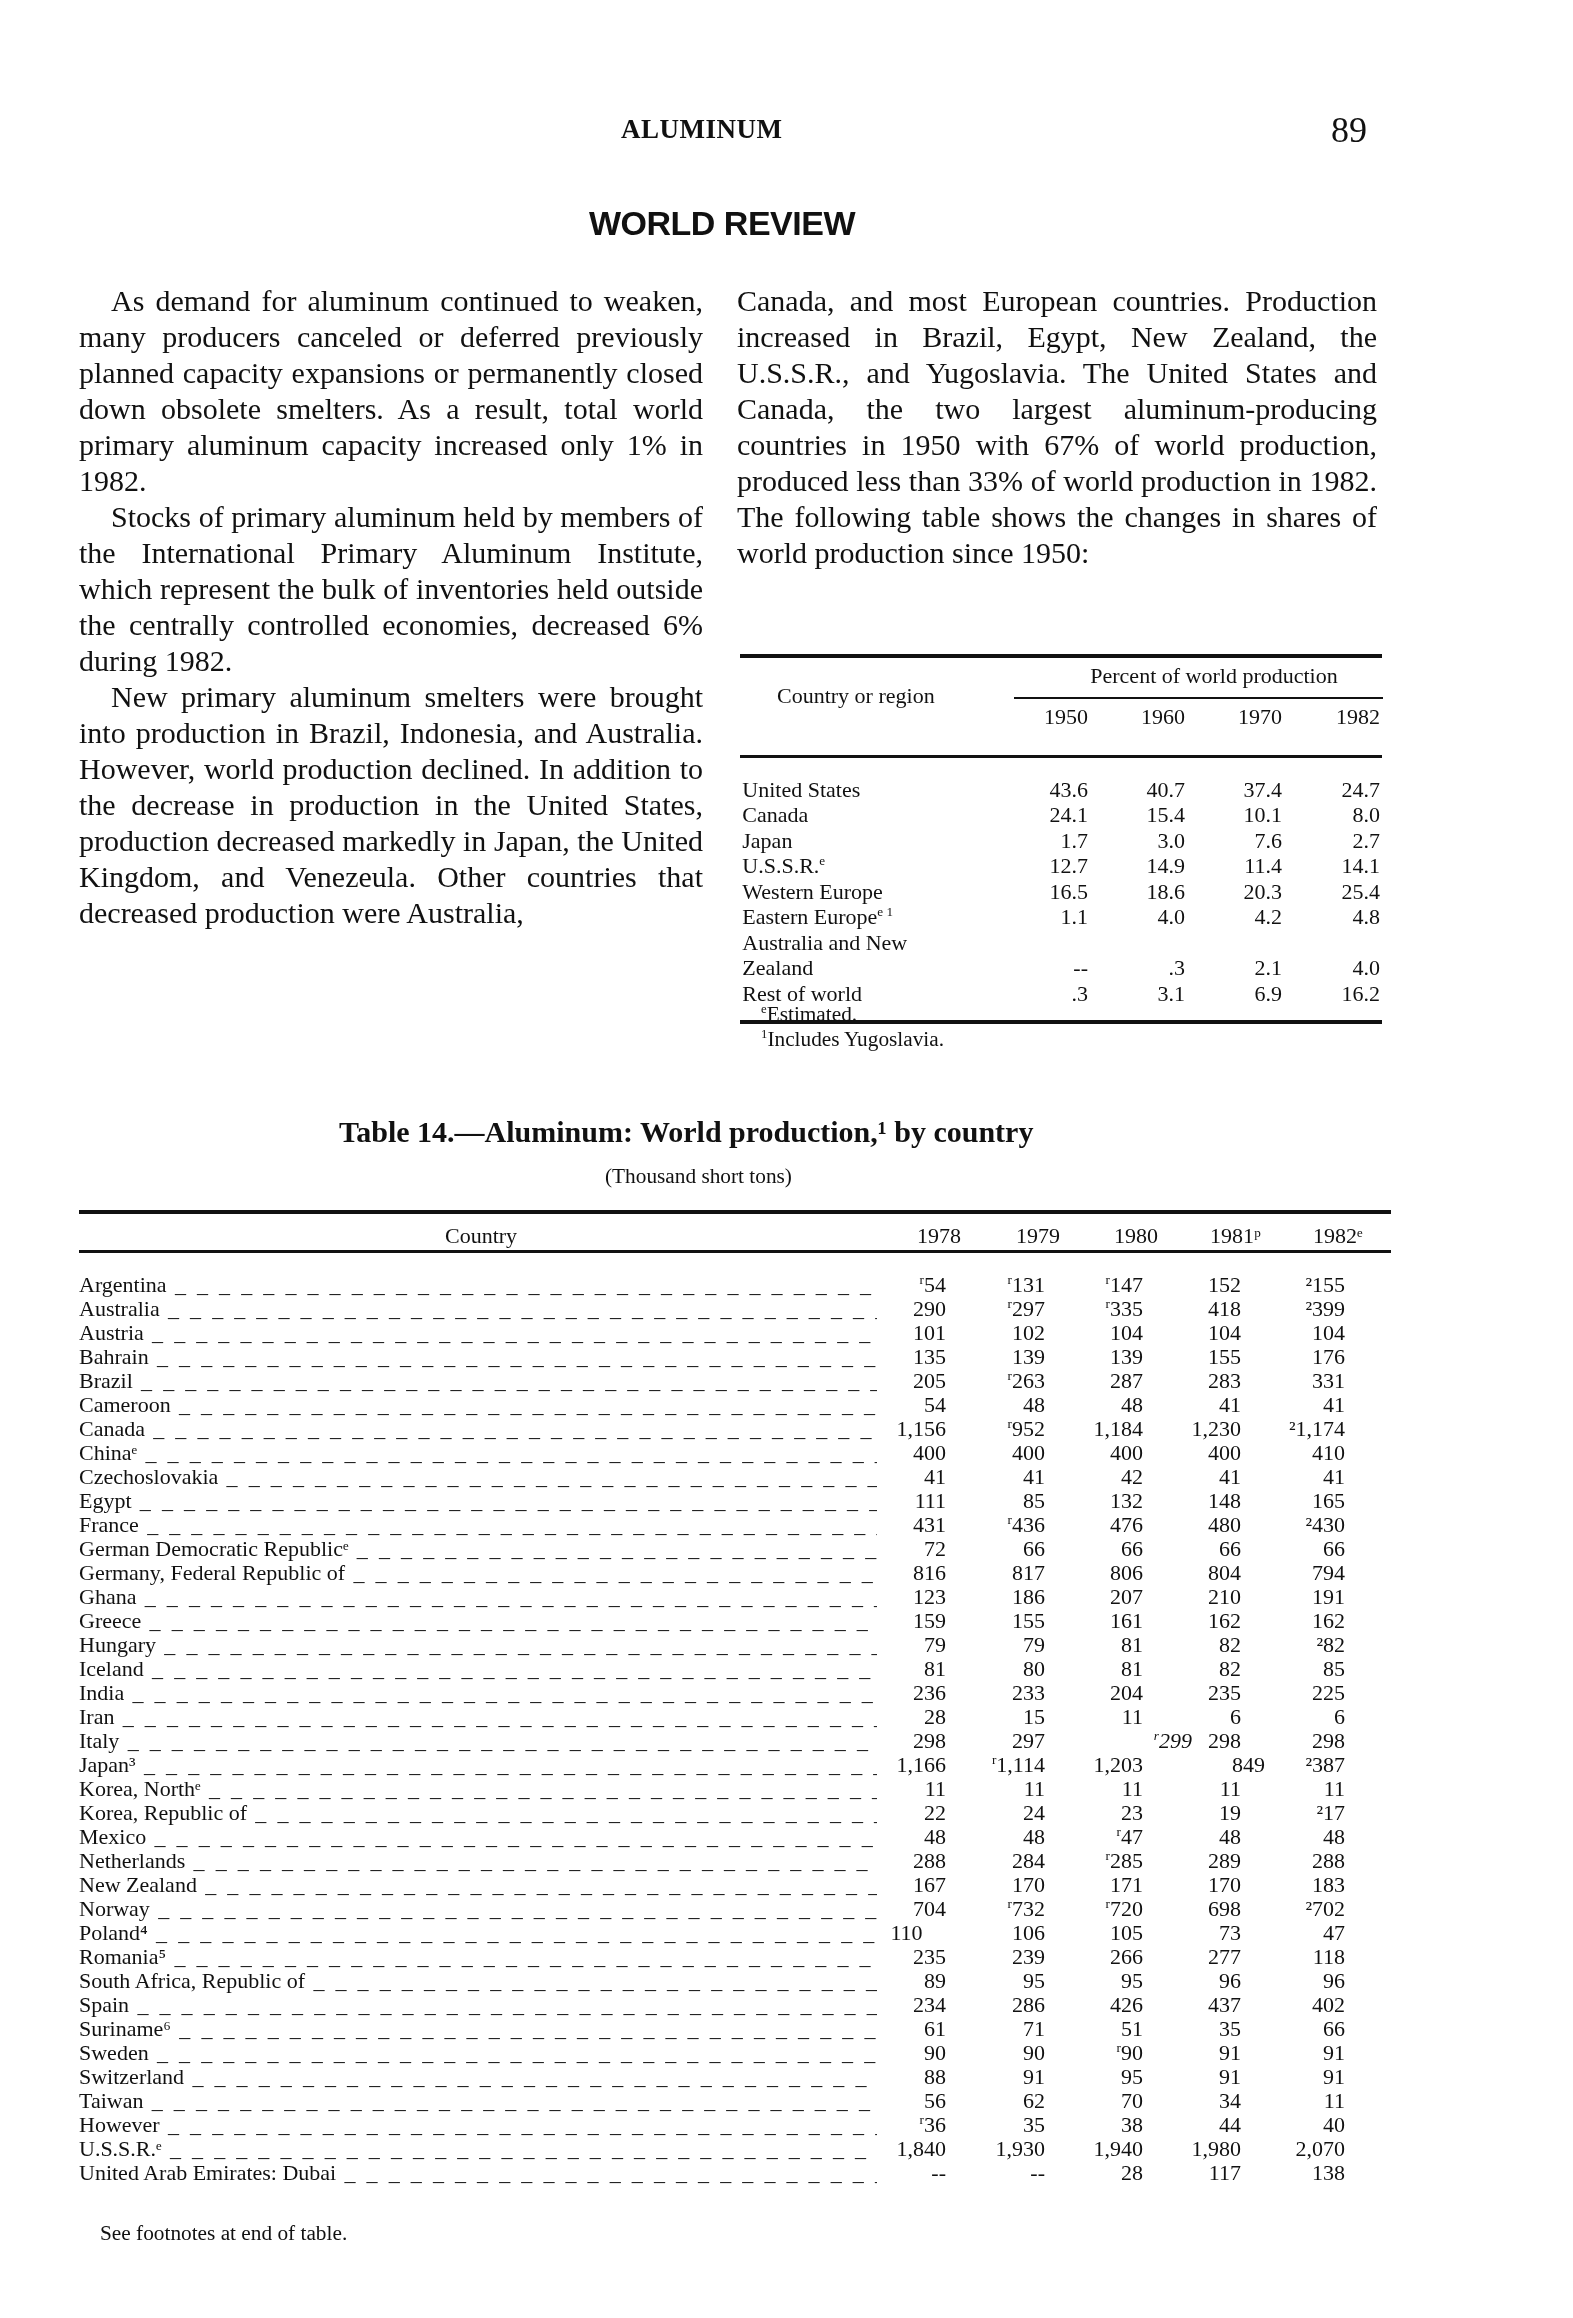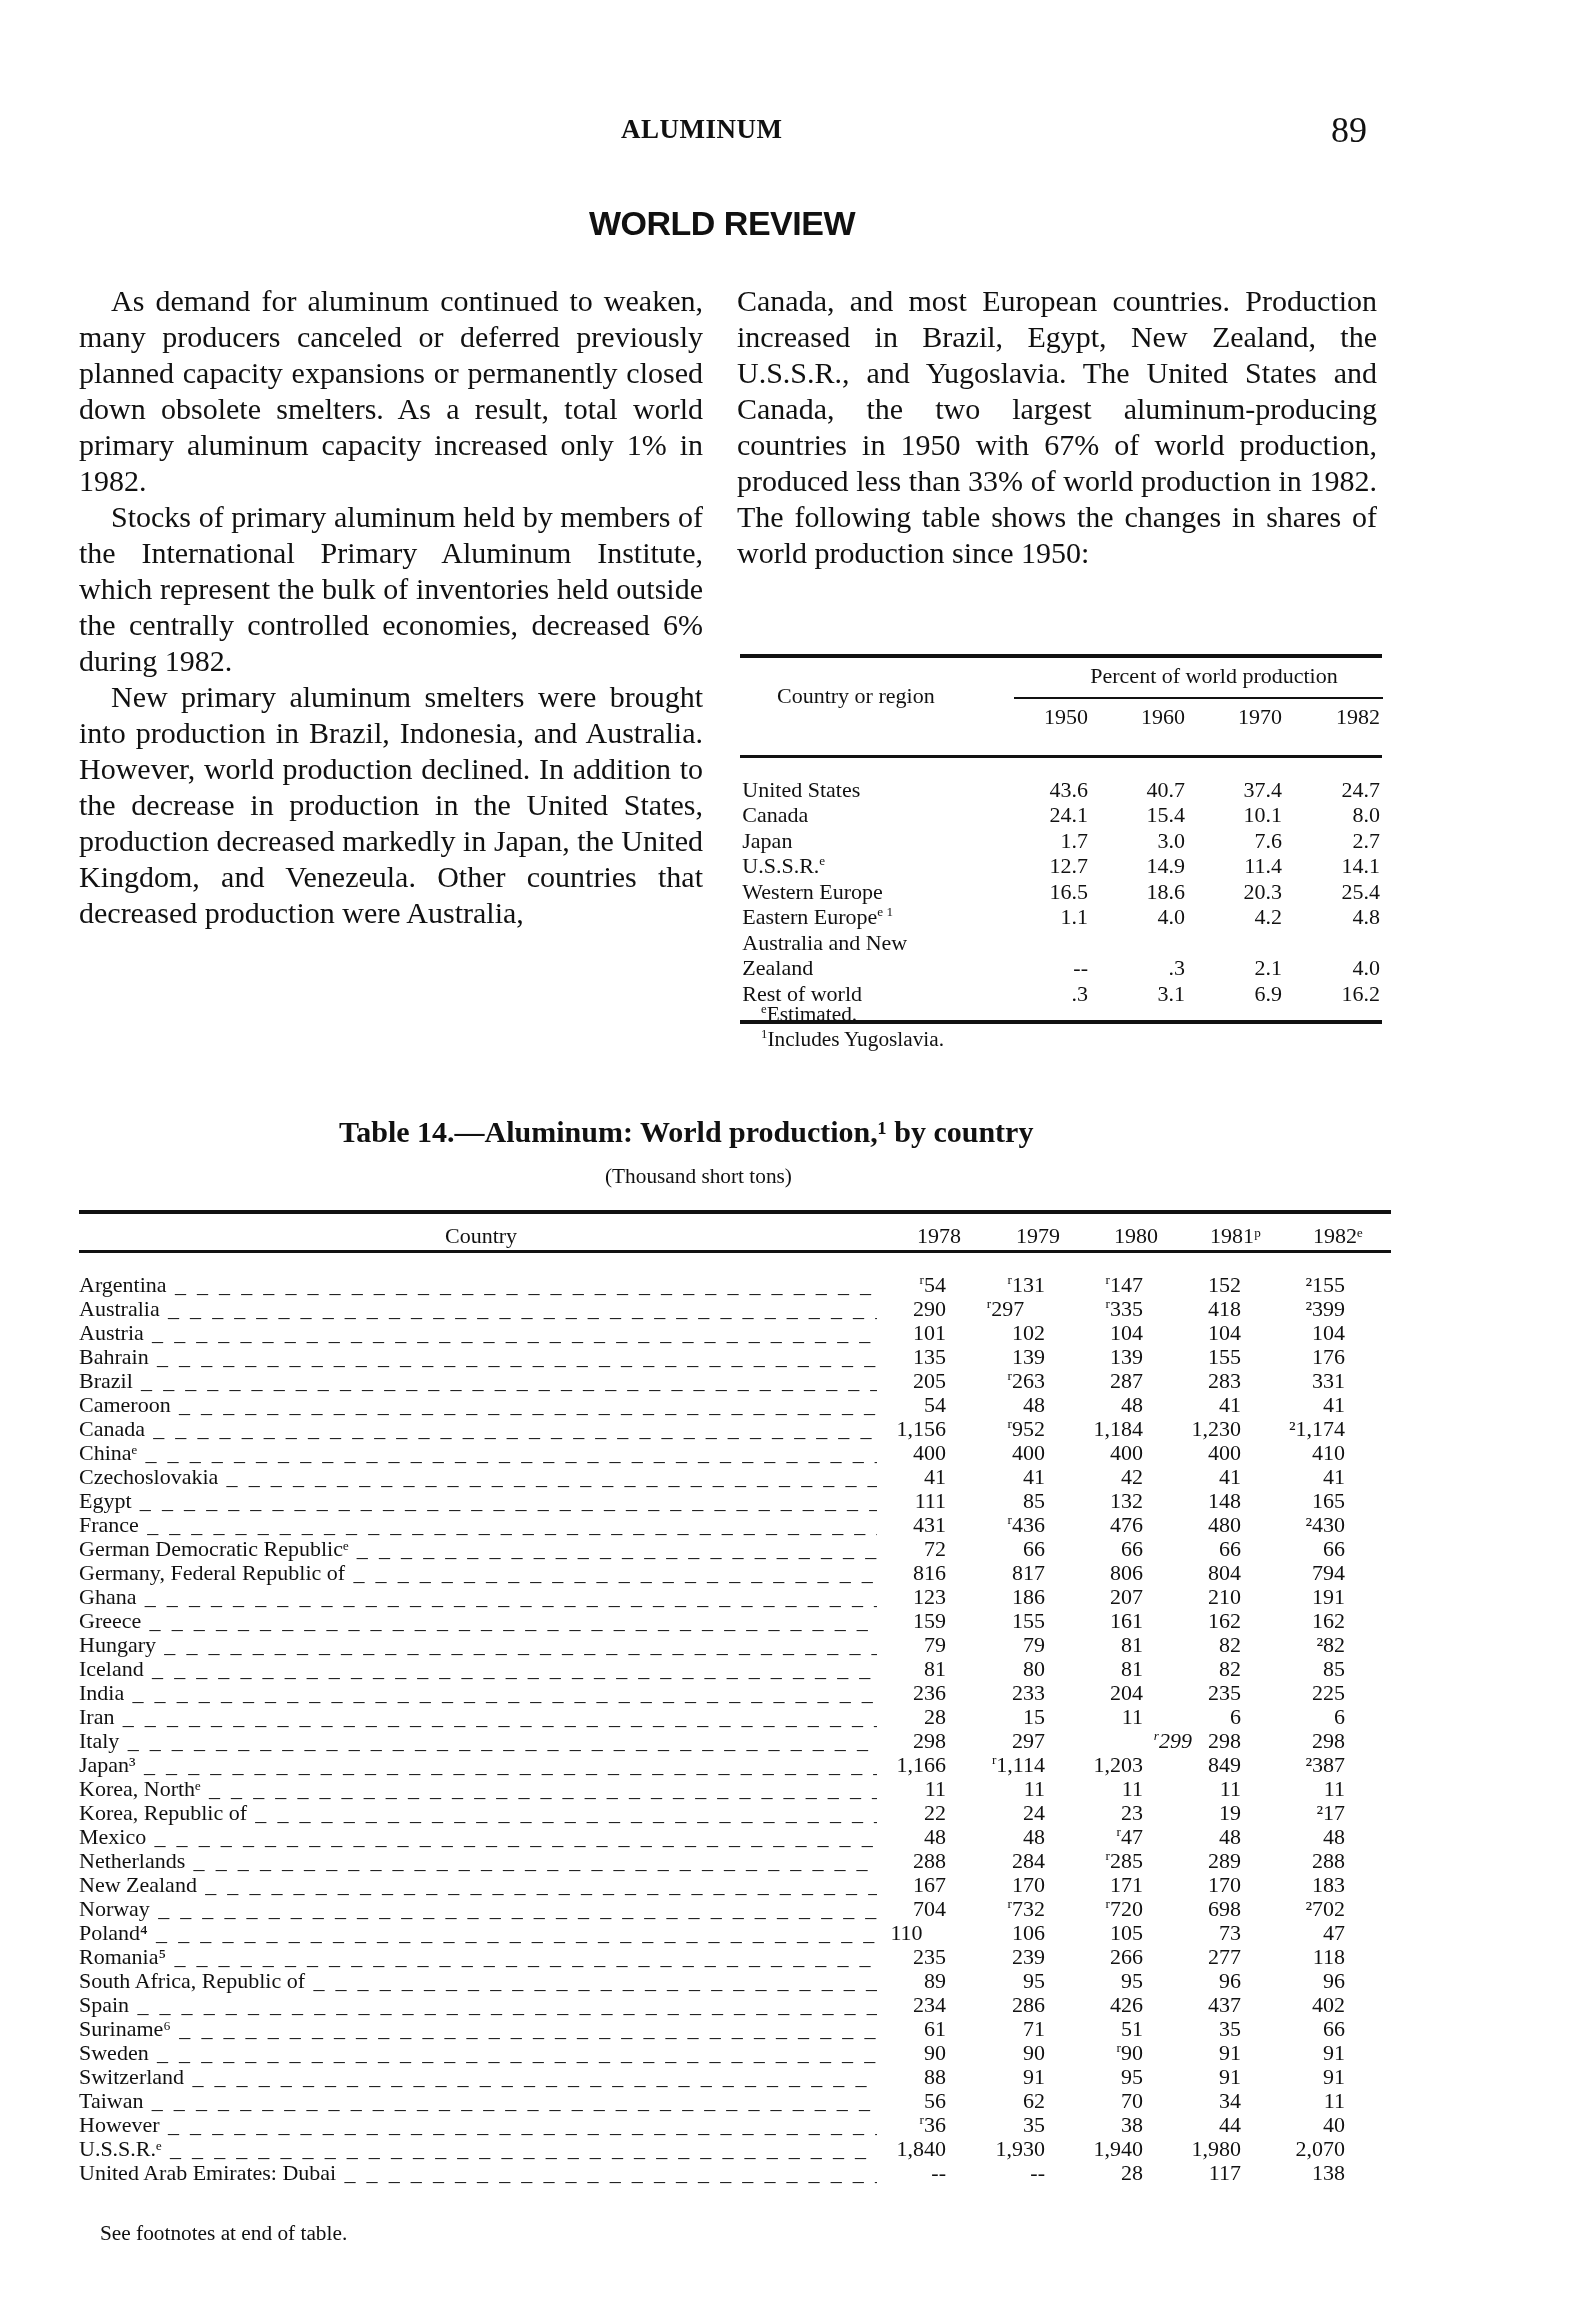--- a/index.html
+++ b/index.html
@@ -158,21 +158,21 @@
         <div class="name"><span>Argentina</span><span class="dots"> _ _ _ _ _ _ _ _ _ _ _ _ _ _ _ _ _ _ _ _ _ _ _ _ _ _ _ _ _ _ _ _ _ _ _ _ _ _ _ _ _ _ _ _ _ _ _ _ _ _ _ _ _ _ _ _ _ _ _ _ _ _ _ _ _ _ _ _ _ _ _ _ _ _ _ _ _ _ _ _ </span></div>
         <div class="v" style="left: 788px;"><span><sup>r</sup>54</span></div>
         <div class="v" style="left: 887px;"><span><sup>r</sup>131</span></div>
         <div class="v" style="left: 985px;"><span><sup>r</sup>147</span></div>
         <div class="v" style="left: 1083px;"><span>152</span></div>
         <div class="v" style="left: 1187px;"><span>²155</span></div>
       </div>
       <div class="trow">
         <div class="name"><span>Australia</span><span class="dots"> _ _ _ _ _ _ _ _ _ _ _ _ _ _ _ _ _ _ _ _ _ _ _ _ _ _ _ _ _ _ _ _ _ _ _ _ _ _ _ _ _ _ _ _ _ _ _ _ _ _ _ _ _ _ _ _ _ _ _ _ _ _ _ _ _ _ _ _ _ _ _ _ _ _ _ _ _ _ _ _ </span></div>
         <div class="v" style="left: 788px;"><span>290</span></div>
-        <div class="v" style="left: 887px; text-align: center;"><span><sup>r</sup>297</span></div>
+        <div class="v" style="left: 887px;"><span><sup>r</sup>297</span></div>
         <div class="v" style="left: 985px;"><span><sup>r</sup>335</span></div>
         <div class="v" style="left: 1083px;"><span>418</span></div>
         <div class="v" style="left: 1187px;"><span>²399</span></div>
       </div>
       <div class="trow">
         <div class="name"><span>Austria</span><span class="dots"> _ _ _ _ _ _ _ _ _ _ _ _ _ _ _ _ _ _ _ _ _ _ _ _ _ _ _ _ _ _ _ _ _ _ _ _ _ _ _ _ _ _ _ _ _ _ _ _ _ _ _ _ _ _ _ _ _ _ _ _ _ _ _ _ _ _ _ _ _ _ _ _ _ _ _ _ _ _ _ _ </span></div>
         <div class="v" style="left: 788px;"><span>101</span></div>
         <div class="v" style="left: 887px;"><span>102</span></div>
         <div class="v" style="left: 985px;"><span>104</span></div>
         <div class="v" style="left: 1083px;"><span>104</span></div>
@@ -312,21 +312,21 @@
         <div class="v" style="left: 887px;"><span>297</span></div>
         <div class="v" style="left: 1034px; font-style: italic;"><span><sup>r</sup>299</span></div>
         <div class="v" style="left: 1083px;"><span>298</span></div>
         <div class="v" style="left: 1187px;"><span>298</span></div>
       </div>
       <div class="trow">
         <div class="name"><span>Japan³</span><span class="dots"> _ _ _ _ _ _ _ _ _ _ _ _ _ _ _ _ _ _ _ _ _ _ _ _ _ _ _ _ _ _ _ _ _ _ _ _ _ _ _ _ _ _ _ _ _ _ _ _ _ _ _ _ _ _ _ _ _ _ _ _ _ _ _ _ _ _ _ _ _ _ _ _ _ _ _ _ _ _ _ _ </span></div>
         <div class="v" style="left: 788px;"><span>1,166</span></div>
         <div class="v" style="left: 887px;"><span><sup>r</sup>1,114</span></div>
         <div class="v" style="left: 985px;"><span>1,203</span></div>
-        <div class="v" style="left: 1083px;"><span>849</span></div>
+        <div class="v" style="left: 1107px;"><span>849</span></div>
         <div class="v" style="left: 1187px;"><span>²387</span></div>
       </div>
       <div class="trow">
         <div class="name"><span>Korea, Northᵉ</span><span class="dots"> _ _ _ _ _ _ _ _ _ _ _ _ _ _ _ _ _ _ _ _ _ _ _ _ _ _ _ _ _ _ _ _ _ _ _ _ _ _ _ _ _ _ _ _ _ _ _ _ _ _ _ _ _ _ _ _ _ _ _ _ _ _ _ _ _ _ _ _ _ _ _ _ _ _ _ _ _ _ _ _ </span></div>
         <div class="v" style="left: 788px;"><span>11</span></div>
         <div class="v" style="left: 887px;"><span>11</span></div>
         <div class="v" style="left: 985px;"><span>11</span></div>
         <div class="v" style="left: 1083px;"><span>11</span></div>
         <div class="v" style="left: 1187px;"><span>11</span></div>
       </div>

